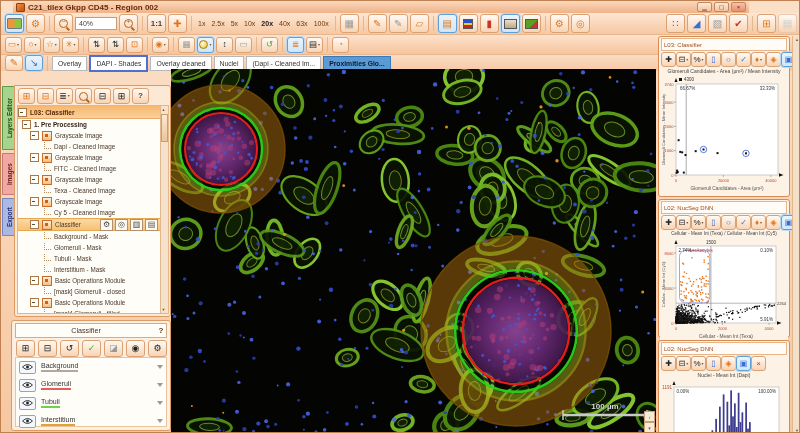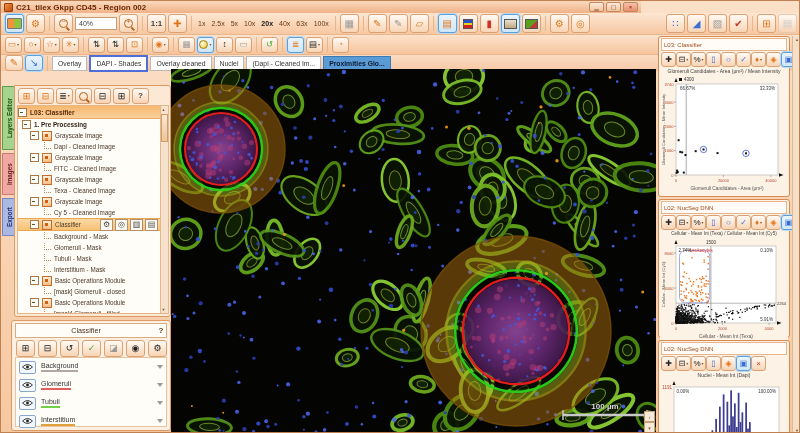--- a/index.html
+++ b/index.html
@@ -1,21 +1,21 @@
 <!DOCTYPE html>
 <html><head>
 <meta charset="utf-8">
 <style>
   html,body{margin:0;padding:0;background:#888;}
   #app{position:relative;width:800px;height:433px;overflow:hidden;
        font-family:"Liberation Sans",sans-serif;
        background:linear-gradient(180deg,#fbe0c8,#f6c8a2);
        border:1px solid #c08050;box-sizing:border-box;}
   
-  #titlebar{position:absolute;left:0;top:0;width:640px;height:12px;
+  #titlebar{position:absolute;left:12px;top:0;width:736px;height:12px;
     background:linear-gradient(180deg,#fad9bd,#f0b288);display:flex;align-items:center;
     border-bottom:1px solid #e0a878;}
   .appico{width:7px;height:7px;margin:0 3px 0 3px;background:linear-gradient(135deg,#f09040,#c05010);
     border:1px solid #904010;border-radius:1px;}
   #title{font-size:8px;font-weight:bold;color:#6b2a08;flex:1;white-space:nowrap;}
   .wctrls{display:flex;gap:2px;margin-right:3px;}
   .wbtn{width:13px;height:8px;border:1px solid #c08860;border-radius:2px;
     background:linear-gradient(#fde8d8,#f3c4a0);display:flex;align-items:center;justify-content:center;
     font-size:6px;color:#7a4020;line-height:0;}
   .wbtn.close{background:linear-gradient(#f8c0a8,#e89070);color:#702010;}

